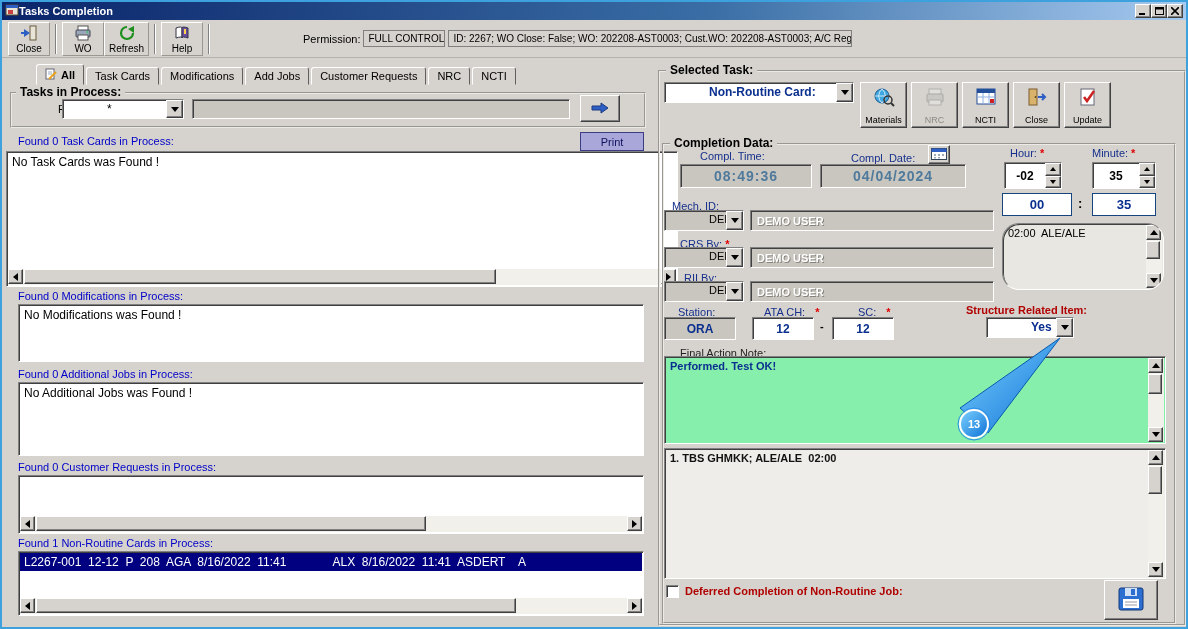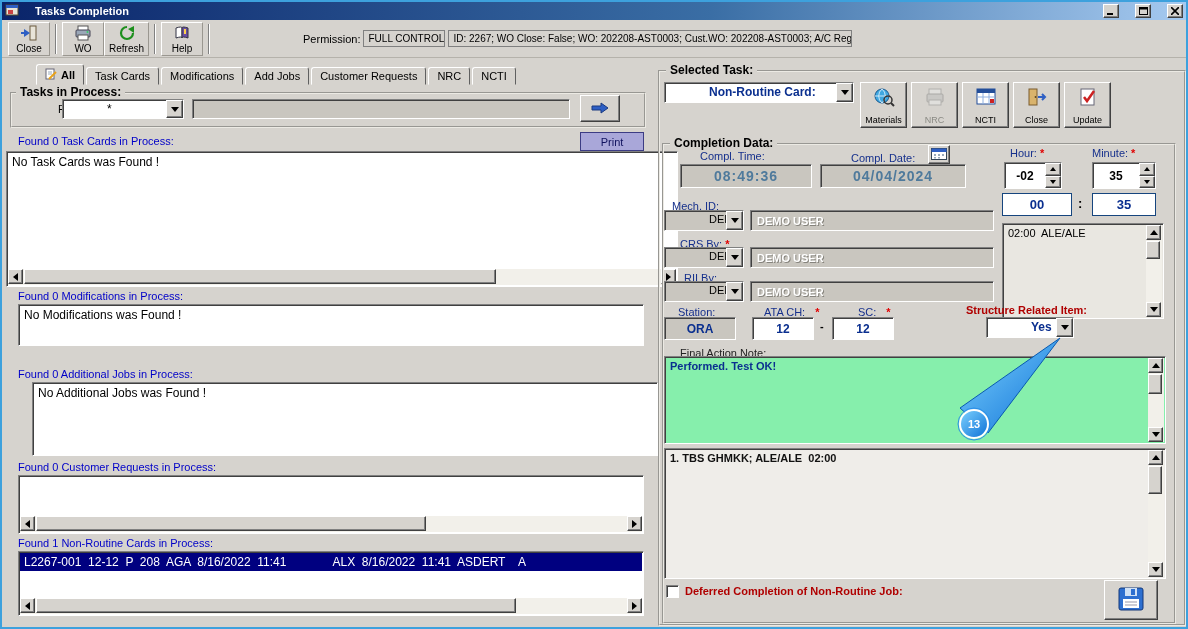--- a/index.html
+++ b/index.html
@@ -10,21 +10,21 @@
 
   
   .raised  { background:#d6d3ce; border:1px solid; border-color:#ffffff #404040 #404040 #ffffff;
              box-shadow: inset -1px -1px 0 #808080; }
   .groove  { border:2px groove #eceae4; }
   .abs     { position:absolute; }
 
   
   .titlebar { position:absolute; left:0; top:0; right:0; height:18px;
               background:linear-gradient(to right,#0a246a,#3a6ea5 60%,#a6caf0);
-              display:flex; align-items:center; padding:0 3px; gap:16px; }
+              display:flex; align-items:center; padding:0 3px; gap:0; }
   .titlebar .title { color:#fff; font-weight:bold; font-size:11px; flex:1; }
   .winbtn { width:16px; height:14px; display:flex; align-items:center; justify-content:center; padding:0; }
 
   
   .toolbar { position:absolute; left:0; top:18px; right:0; height:38px; display:flex;
              align-items:center; padding-left:6px; border-bottom:1px solid #b5b2ab; }
   .tbtn { height:34px; min-width:42px; display:flex; flex-direction:column; align-items:center;
           justify-content:space-between; padding:2px 4px 1px; font-size:10px;
           background:#d6d3ce; border:1px solid; border-color:#fff #9a9790 #9a9790 #fff; }
   .tsep { width:2px; height:30px; border-left:1px solid #808080; border-right:1px solid #fff; margin:0 5px; }
@@ -256,26 +256,26 @@
           <i class="tl"></i>
         </div>
       <div class="hthumb" style="left:16px; width:472px;"></div>
       <div class="sbtn r">
           <i class="trr"></i>
         </div>
     </div>
   </div>
 
   <span class="sect-h" style="left:16px; top:288px;">Found 0 Modifications in Process:</span>
-  <div class="listbox" style="left:16px; top:302px; width:626px; height:42px;">
+  <div class="listbox" style="left:16px; top:302px; width:626px; height:58px;">
     <div class="listmsg">No Modifications was Found !</div>
   </div>
 
   <span class="sect-h" style="left:16px; top:366px;">Found 0 Additional Jobs in Process:</span>
-  <div class="listbox" style="left:16px; top:380px; width:626px; height:74px;margin-left:14px;">
+  <div class="listbox" style="left:16px; top:380px; width:626px; height:74px;">
     <div class="listmsg">No Additional Jobs was Found !</div>
   </div>
 
   <span class="sect-h" style="left:16px; top:459px;">Found 0 Customer Requests in Process:</span>
   <div class="listbox" style="left:16px; top:473px; width:626px; height:59px;">
     <div class="hscroll">
       <div class="sbtn l">
           <i class="tl"></i>
         </div>
       <div class="hthumb" style="left:16px; width:390px;"></div>
@@ -416,21 +416,21 @@
 
   <span class="nlbl" style="left:670px; top:198px;">Mech. ID:</span>
   <div class="combo gray" style="left:662px; top:208px; width:80px; height:21px;">
     <span class="val">DEM</span>
     <span class="drop">
         <i class="td"></i>
       </span>
   </div>
   <div class="grayfield namefield" style="left:748px; top:208px; width:244px; height:21px;">DEMO USER</div>
 
-  <div class="textarea" style="left:1000px; top:221px; width:162px; height:96px; background:#e9e7e1;">
+  <div class="textarea" style="left:1000px; top:221px; width:162px; height:67px; background:#e9e7e1;border-radius:17px;">
     <div class="txt" style="font-size:11px;">02:00  ALE/ALE</div>
     <div class="vscroll">
       <div class="sbtn u">
           <i class="tu"></i>
         </div>
       <div class="vthumb" style="top:16px; height:18px;"></div>
       <div class="sbtn d">
           <i class="td"></i>
         </div>
     </div>

